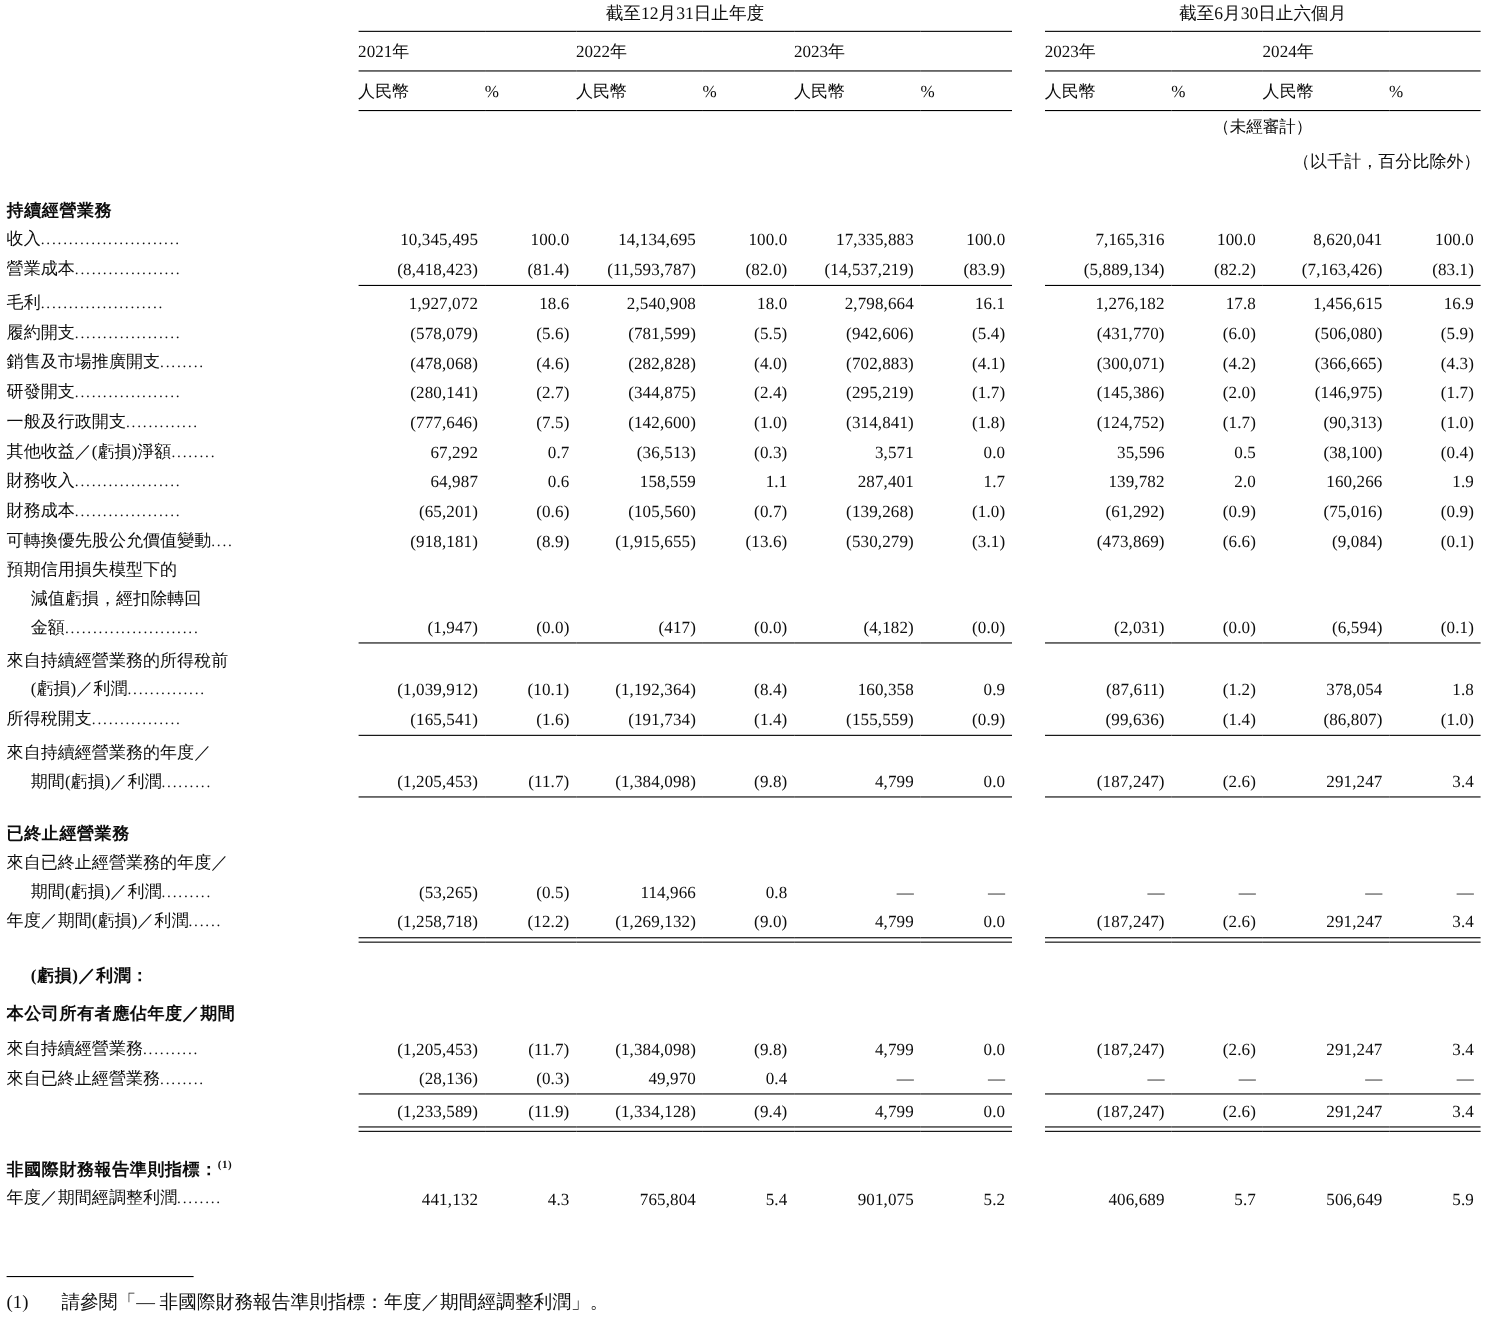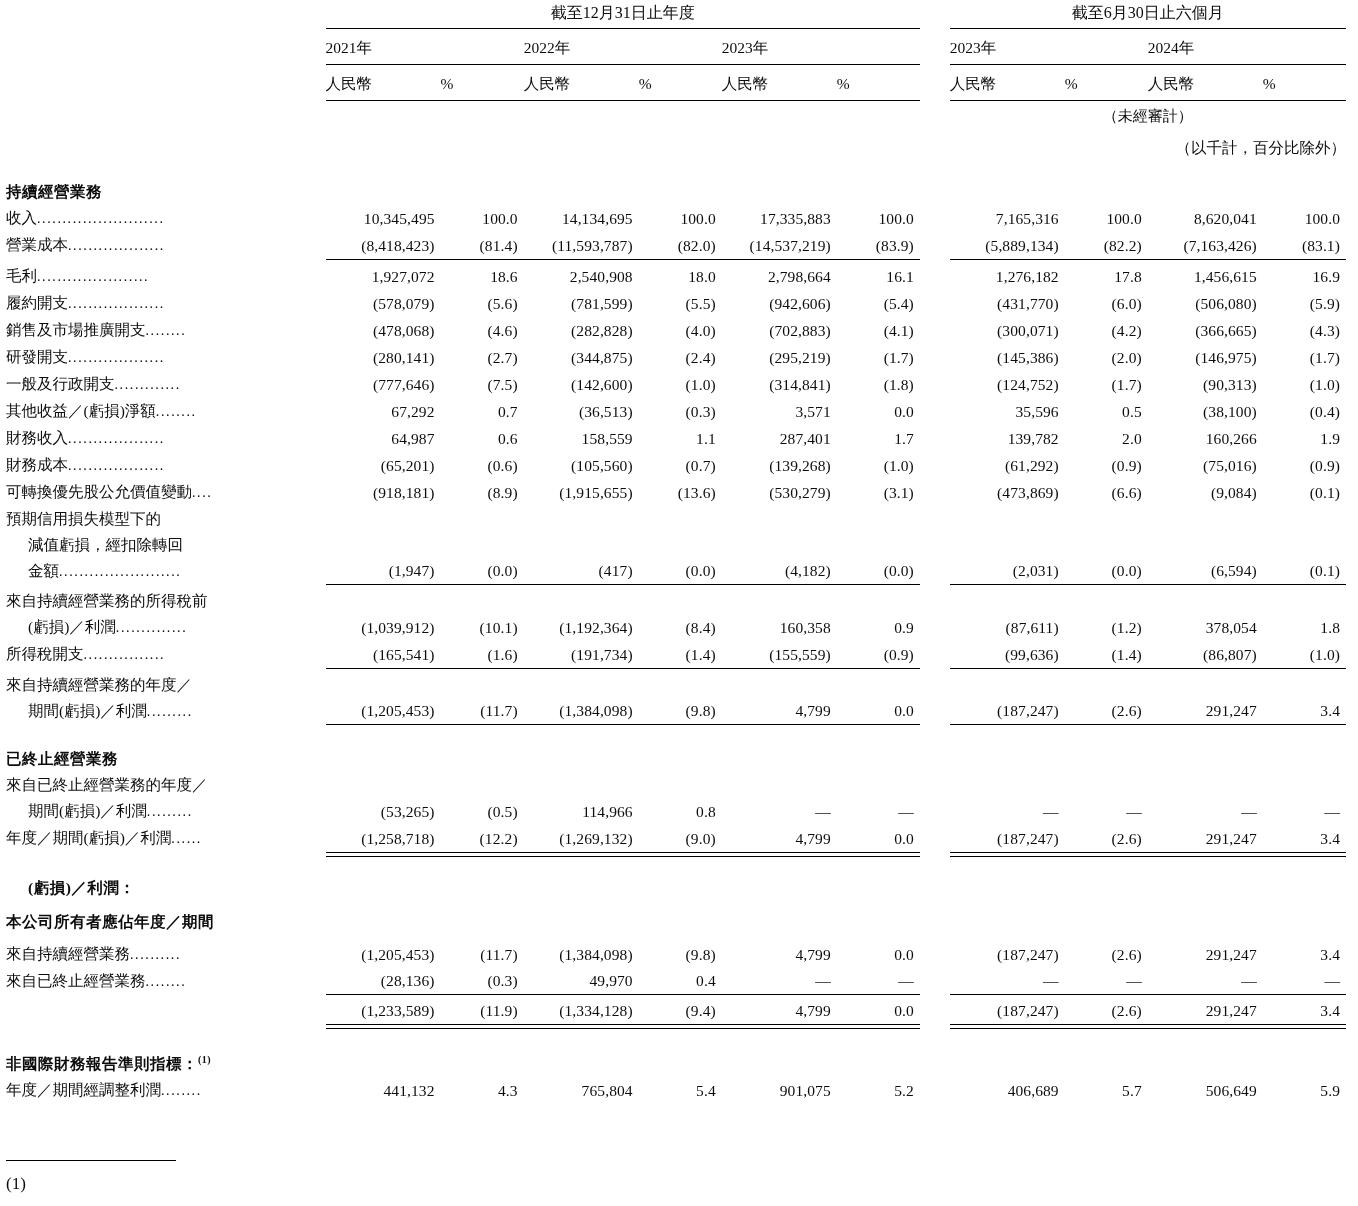--- a/index.html
+++ b/index.html
@@ -632,16 +632,17 @@
       <td class="num">5.9</td>
     </tr>
 
   </tbody>
     </table>
 
   <div class="footnote">
     <div class="footnote-sep"></div>
     <div class="footnote-text">
       <span>(1)</span>
+      <span>請參閱「— 非國際財務報告準則指標：年度／期間經調整利潤」。</span>
     </div>
   </div>
 
 </div>
 
 </body></html>

